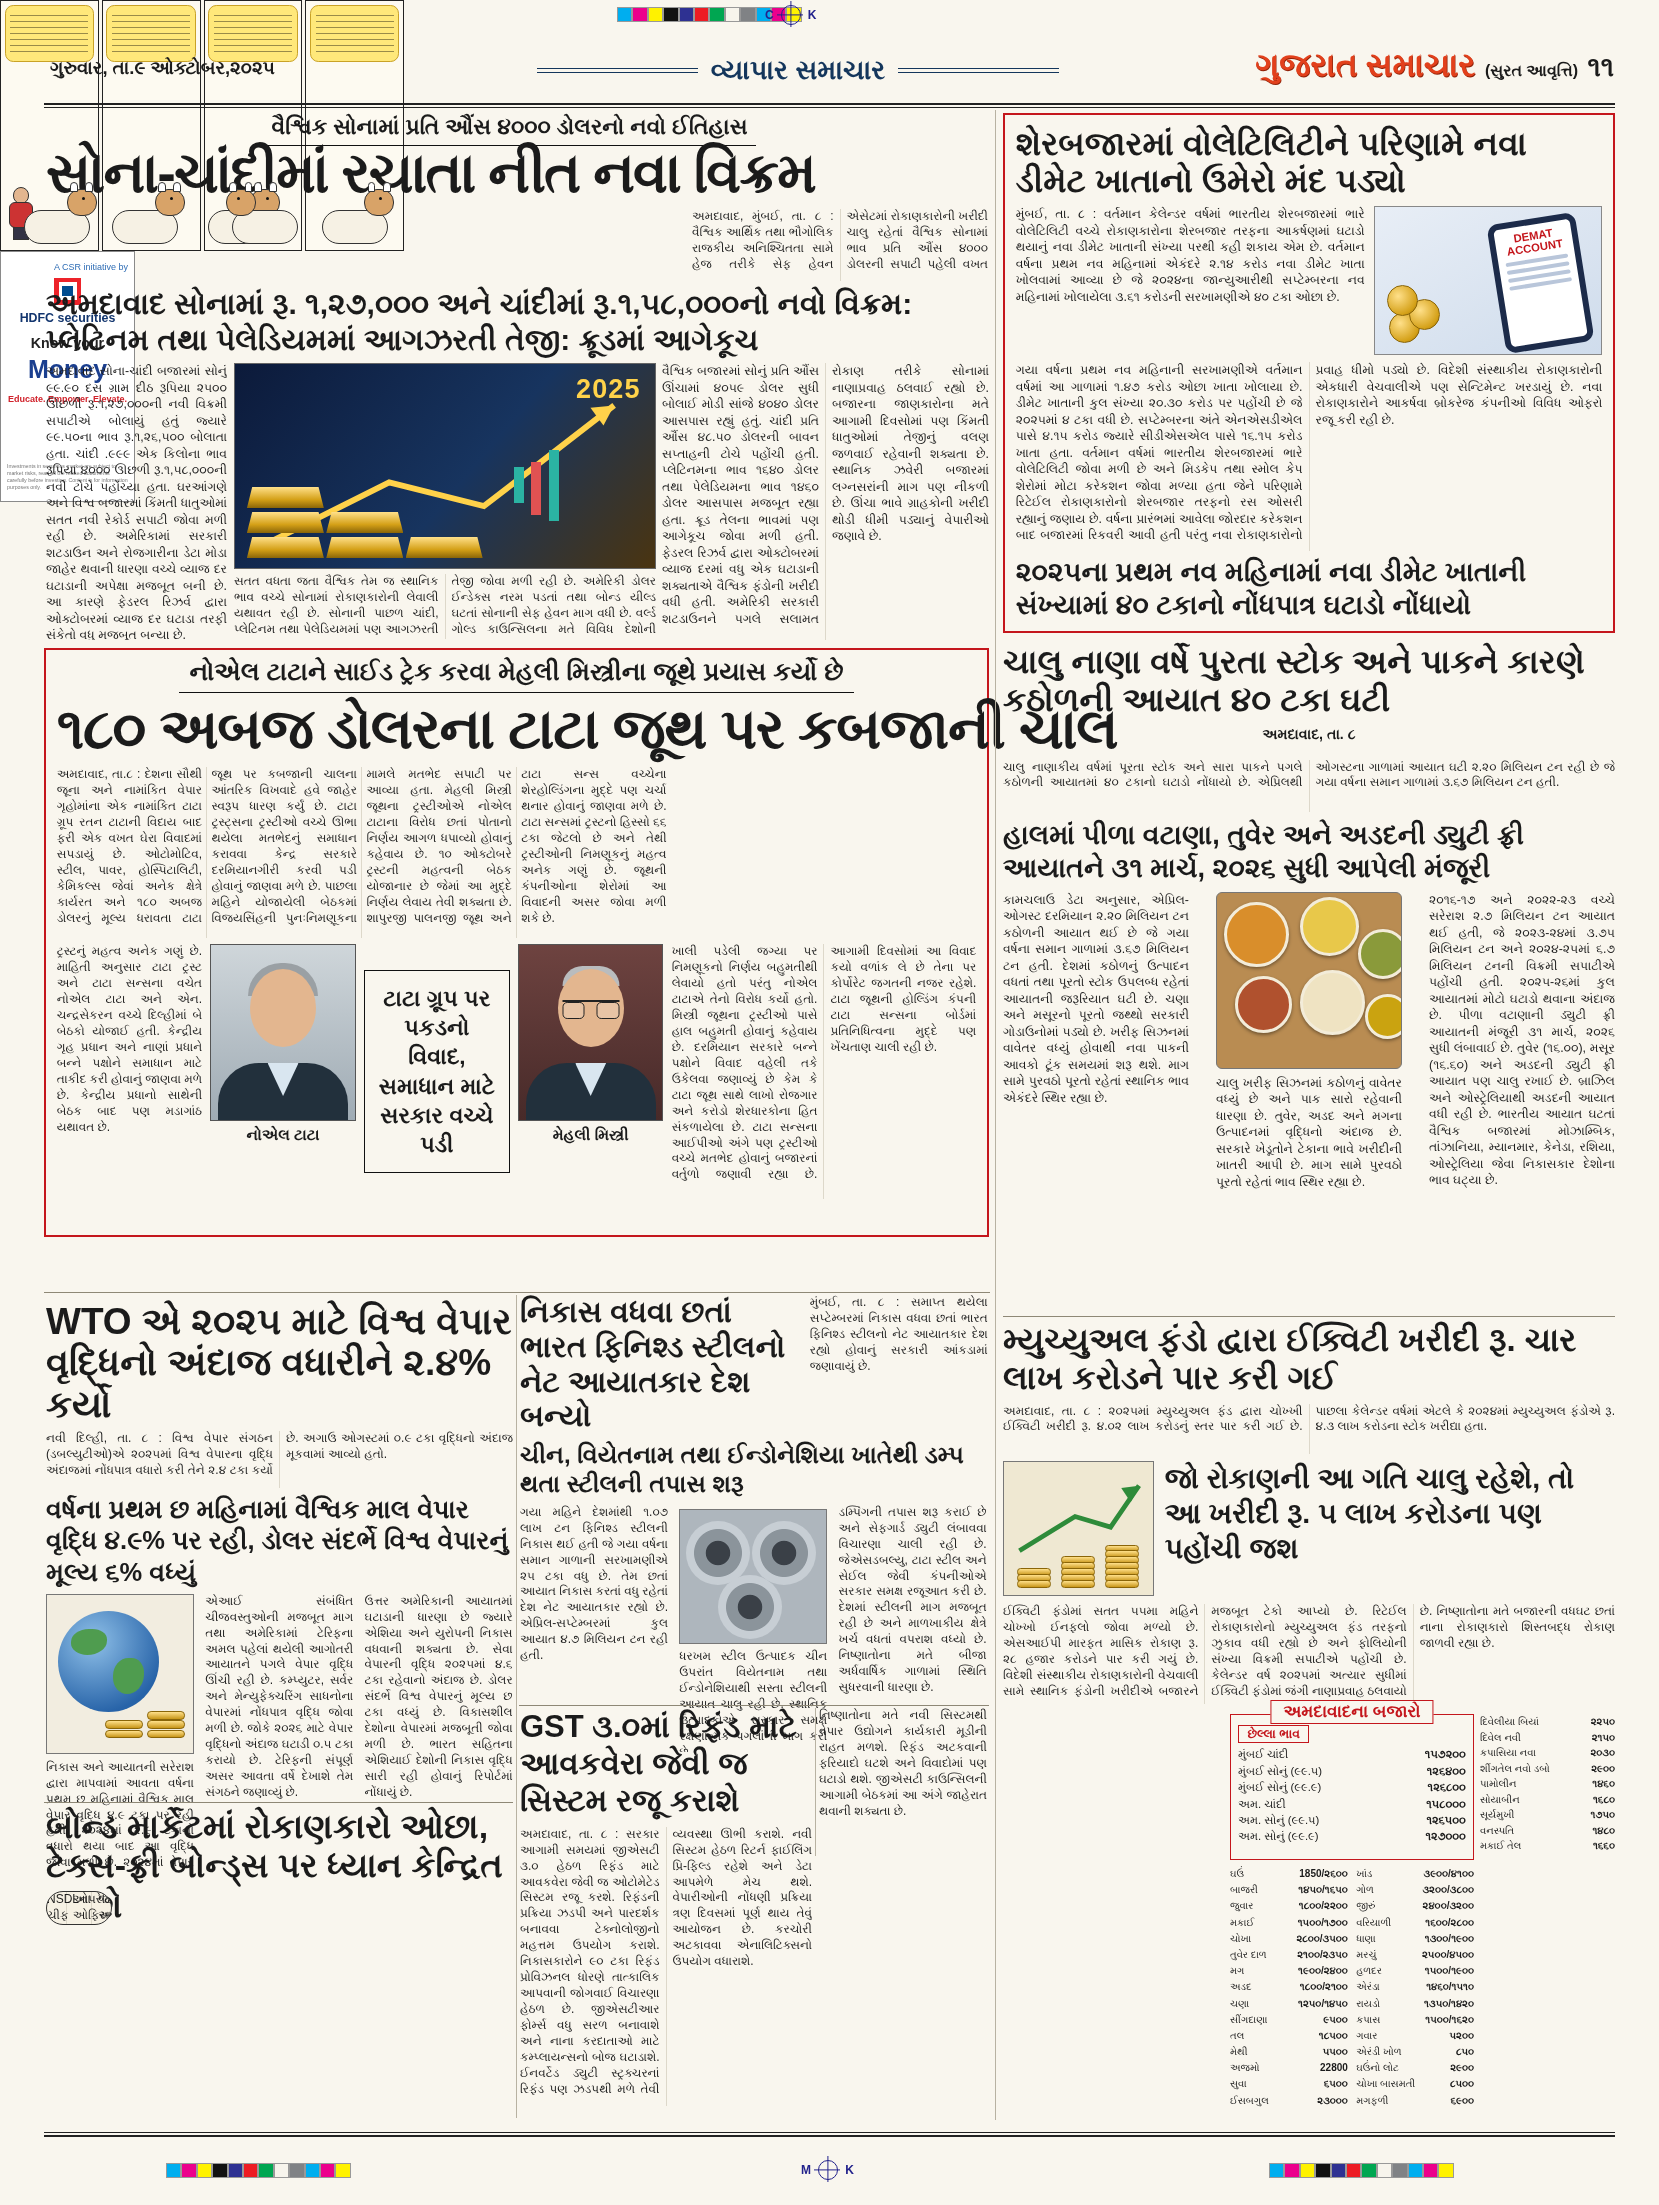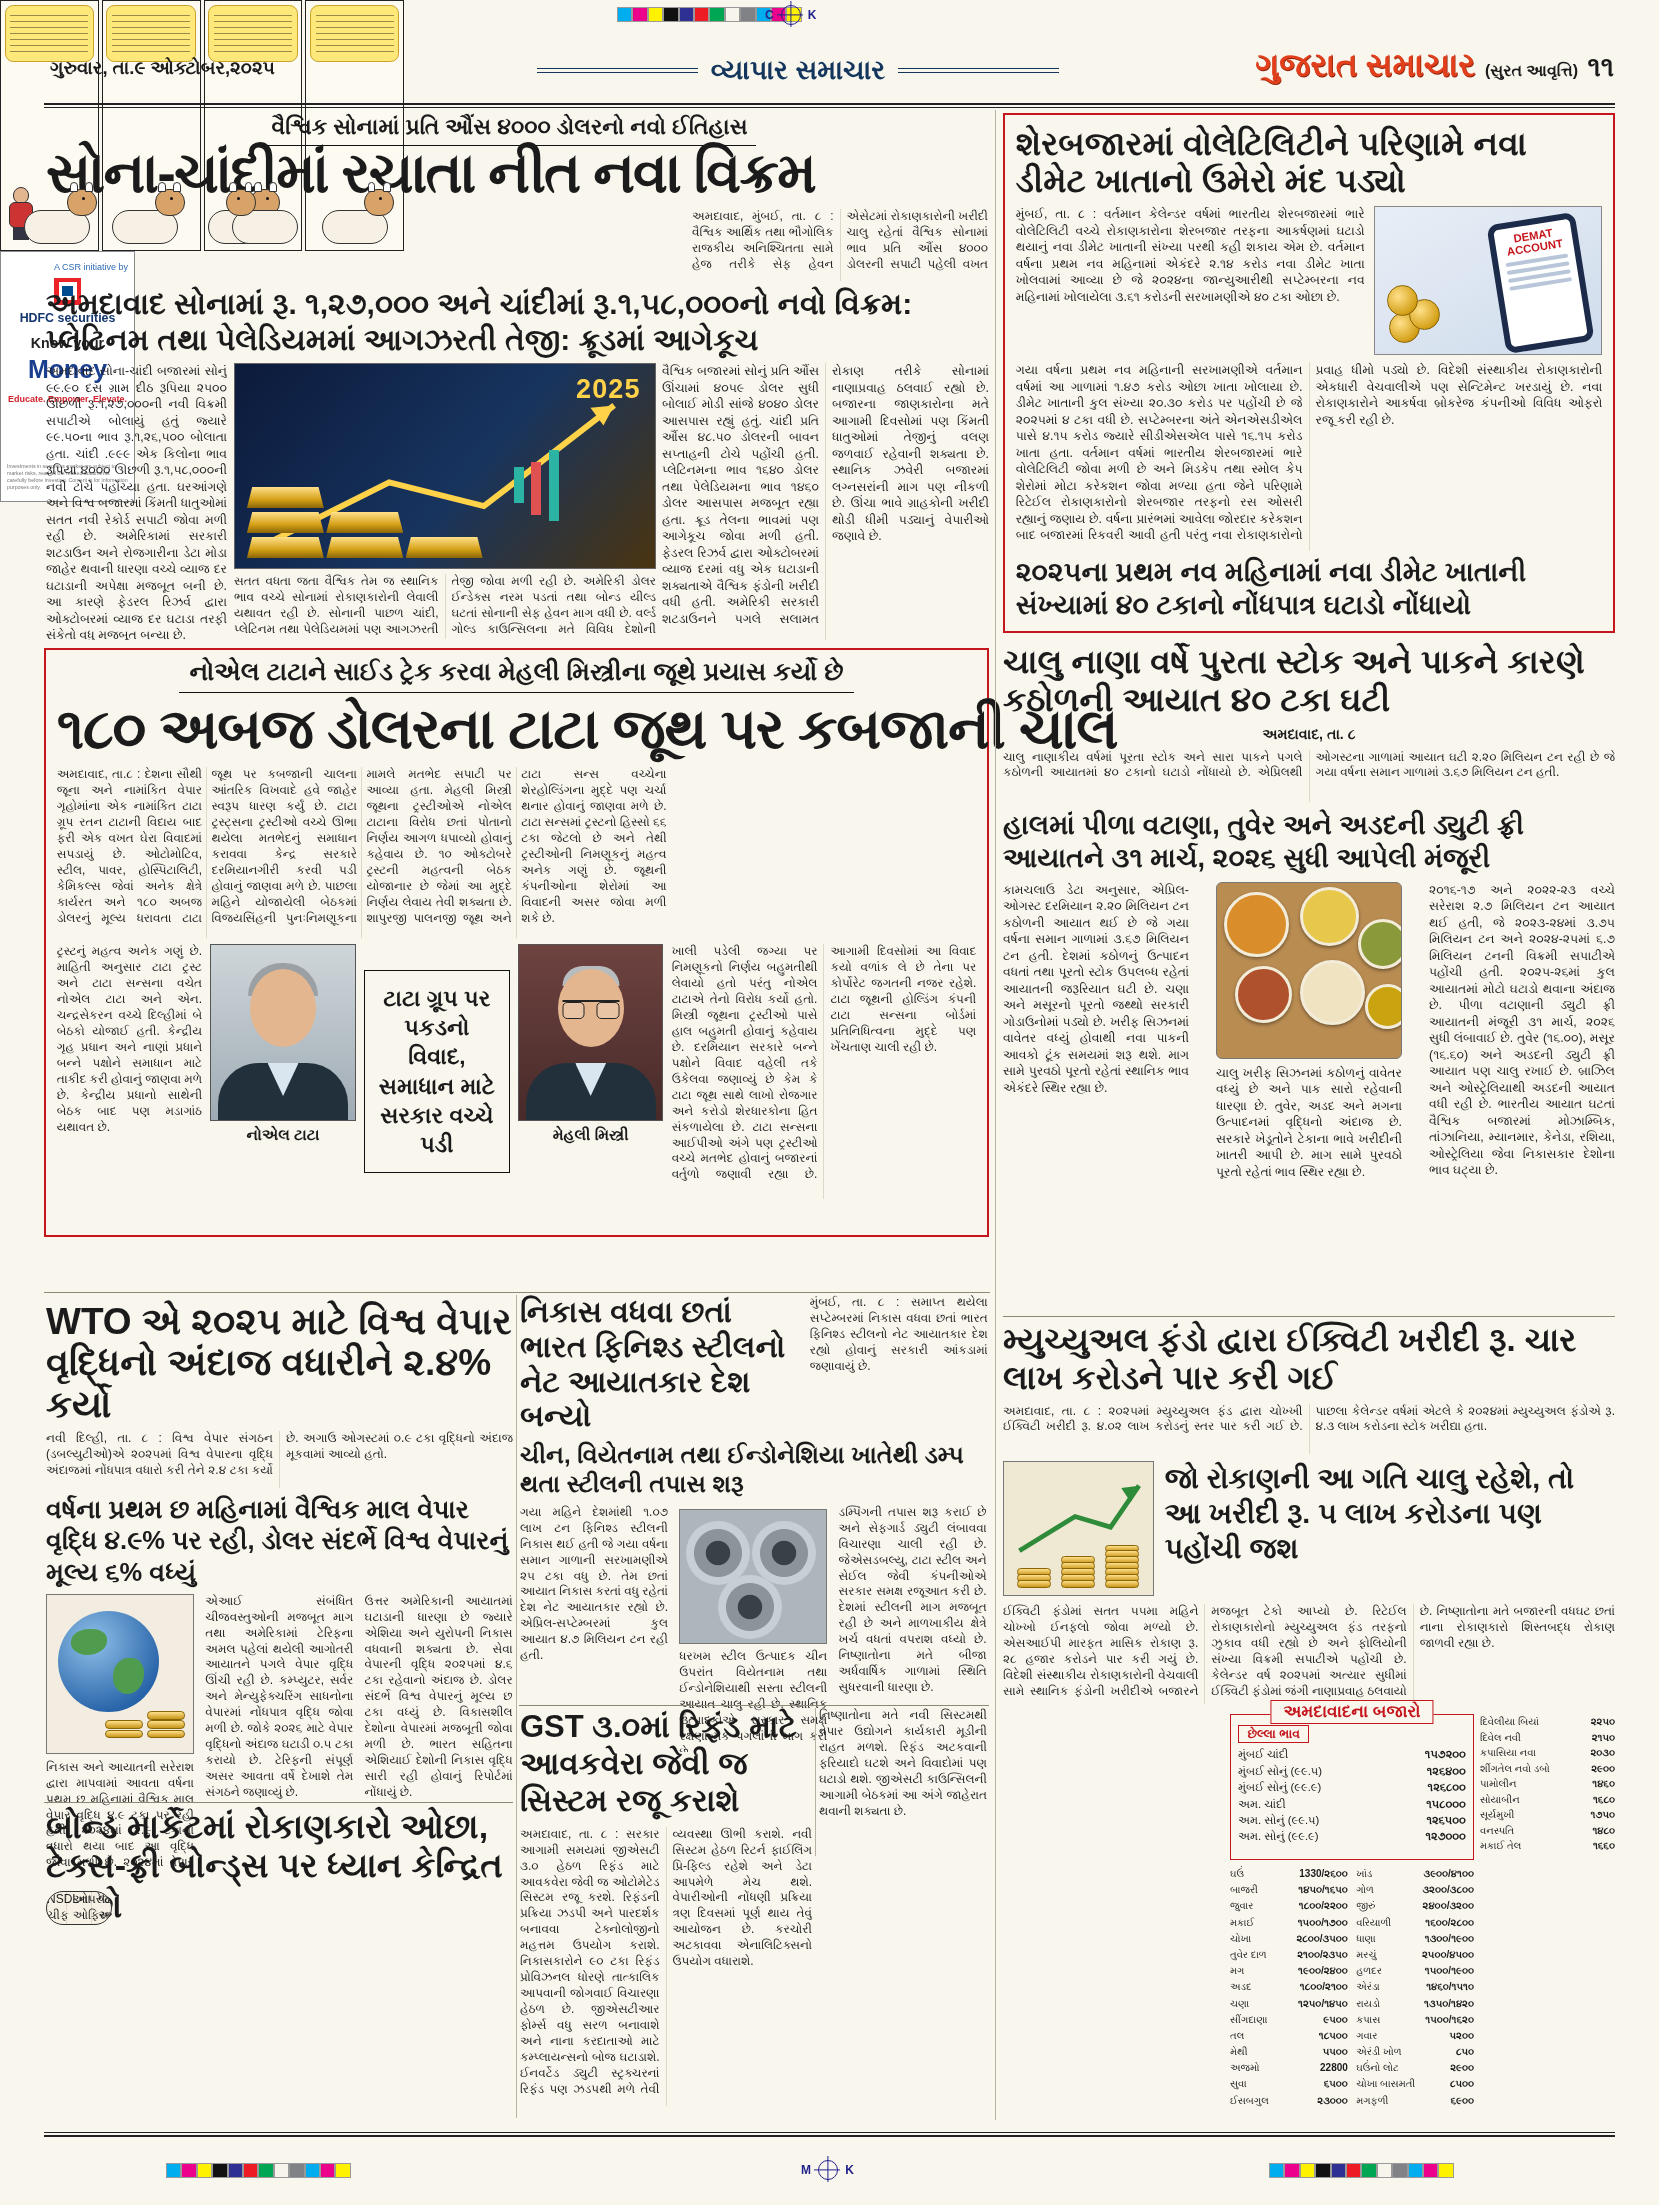--- a/index.html
+++ b/index.html
@@ -77,21 +77,21 @@
   .ph-glass i{width:22.5px;height:16.6px;border:1.8px solid #222;border-radius:4.7px;background:#ffffff33}
   .ph-suit{position:absolute;left:50%;bottom:0;transform:translateX(-50%);width:130px;height:57px;background:#22303c;border-radius:41px 41px 0 0}
   .ph-shirt{position:absolute;left:50%;bottom:24px;transform:translateX(-50%);width:31px;height:33px;background:#d9e6f0;clip-path:polygon(0 0,100% 0,50% 100%)}
   .t-quote{width:147px;align-self:center;border:1.8px solid #111;padding:13px 8.3px;font-size:22.5px;font-weight:800;text-align:center;line-height:1.3;background:#f9f6ee}
   .t-right{width:308px;height:100%}
   .t-strip{border-top:2.4px solid #c4161c;margin-top:7.1px;padding:10.7px 12px;font-size:33px;font-weight:800;line-height:1.24}
 
   
   #pulses{left:1003px;top:643px;width:612px}
   .p-hl{font-size:33px;font-weight:800;line-height:1.16}
-  .p-dl{text-align:center;font-weight:700;font-size:14.2px;margin:6px 0 7px}
+  .p-dl{text-align:center;font-weight:700;font-size:14.2px;margin:6px 0 17px}
   .p-lead{height:52px}
   .p-sub{font-size:27px;font-weight:800;line-height:1.22;margin:7.1px 0}
   .p-body{display:flex;gap:27px;height:415px}
   .p-c{width:196px;height:100%}
   .p-img{height:177px;margin-bottom:6px;border:0.6px solid #777;border-radius:6px;background:#b98c52;position:relative;overflow:hidden}
   .pu{position:absolute;border-radius:50%;border:3px solid #f3ecd9;box-shadow:0 1.8px 3.6px #0006}
 
   
   #wto{left:46px;top:1301px;width:467px}
   .w-hl{font-size:37px;font-weight:800;line-height:1.12}
@@ -517,21 +517,21 @@
       <div class="mrow">
         <span class="ml">મકાઈ તેલ</span>
         <span class="mv">૧૬૬૦</span>
       </div>
     </div>
   <div class="abs" id="market-extra">
     <div class="mx-col">
 
         <div class="mrow">
           <span class="ml">ઘઉં</span>
-          <span class="mv">1330/૨૬૦૦</span>
+          <span class="mv">1850/૨૬૦૦</span>
         </div>
 
         <div class="mrow">
           <span class="ml">બાજરી</span>
           <span class="mv">૧૪૫૦/૧૬૫૦</span>
         </div>
 
         <div class="mrow">
           <span class="ml">જુવાર</span>
           <span class="mv">૧૮૦૦/૨૨૦૦</span>

